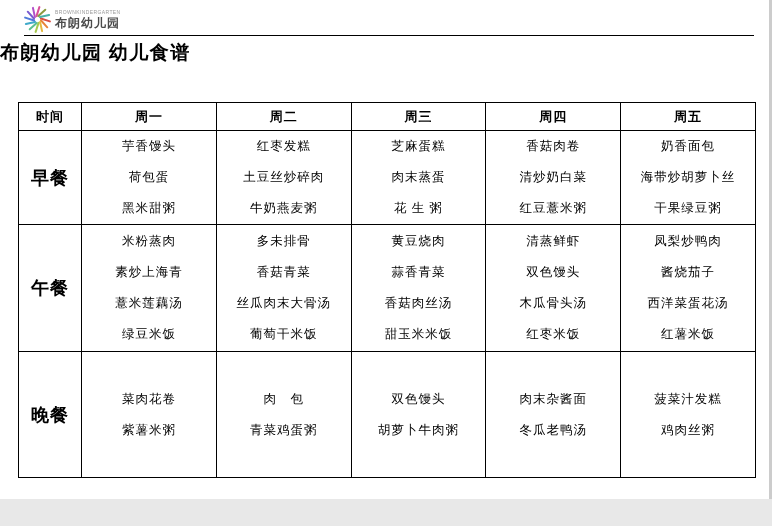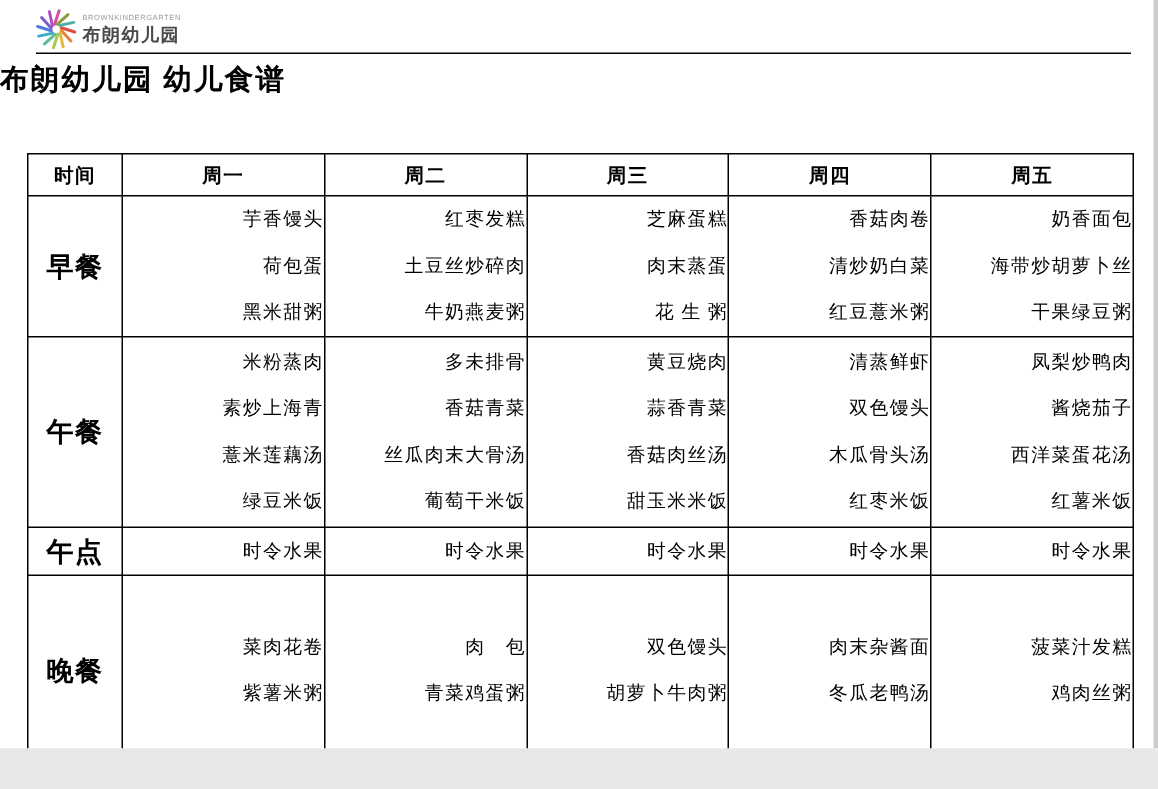--- a/index.html
+++ b/index.html
@@ -38,21 +38,21 @@
   }
   table.menu th, table.menu td { border:1.6px solid #000; padding:0; vertical-align:middle; }
   table.menu thead th { height:27px; font-size:13px; font-weight:bold; letter-spacing:1px; }
   table.menu thead th:first-child { width:62px; }
   table.menu tbody th { font-size:18px; font-weight:bold; letter-spacing:1px; }
   tr.row-breakfast       { height:93px; }
   tr.row-morning-snack   { height:29px; }
   tr.row-lunch           { height:127px; }
   tr.row-afternoon-snack { height:27px; }
   tr.row-dinner          { height:126px; }
-  .dish { line-height:31px; letter-spacing:1px; white-space:pre;text-align:right; }
+  .dish { line-height:31px; letter-spacing:1px; white-space:pre; }
 </style>
 </head>
 <body>
 
 <div class="page">
 
   <div class="logo">
     <svg class="logo-icon" viewBox="0 0 27 27" id="logo-svg">
         <line x1="16.84367771193962" y1="12.46567927668531" x2="25.85963847420053" y2="15.36797665591999" stroke="#d94f43" stroke-width="2" stroke-linecap="round"></line>
         <line x1="16.912870202264884" y1="14.276090833918595" x2="23.2697725722892" y2="21.297534474803278" stroke="#e8833a" stroke-width="2" stroke-linecap="round"></line>
@@ -143,38 +143,20 @@
             <div class="dish">木瓜骨头汤</div>
             <div class="dish">红枣米饭</div>
           </td>
           <td>
             <div class="dish">凤梨炒鸭肉</div>
             <div class="dish">酱烧茄子</div>
             <div class="dish">西洋菜蛋花汤</div>
             <div class="dish">红薯米饭</div>
           </td>
         </tr>
-        <tr class="row-afternoon-snack">
-          <th>午点</th>
-          <td>
-            <div class="dish">时令水果</div>
-          </td>
-          <td>
-            <div class="dish">时令水果</div>
-          </td>
-          <td>
-            <div class="dish">时令水果</div>
-          </td>
-          <td>
-            <div class="dish">时令水果</div>
-          </td>
-          <td>
-            <div class="dish">时令水果</div>
-          </td>
-        </tr>
         <tr class="row-dinner">
           <th>晚餐</th>
           <td>
             <div class="dish">菜肉花卷</div>
             <div class="dish">紫薯米粥</div>
           </td>
           <td>
             <div class="dish">肉　包</div>
             <div class="dish">青菜鸡蛋粥</div>
           </td>

